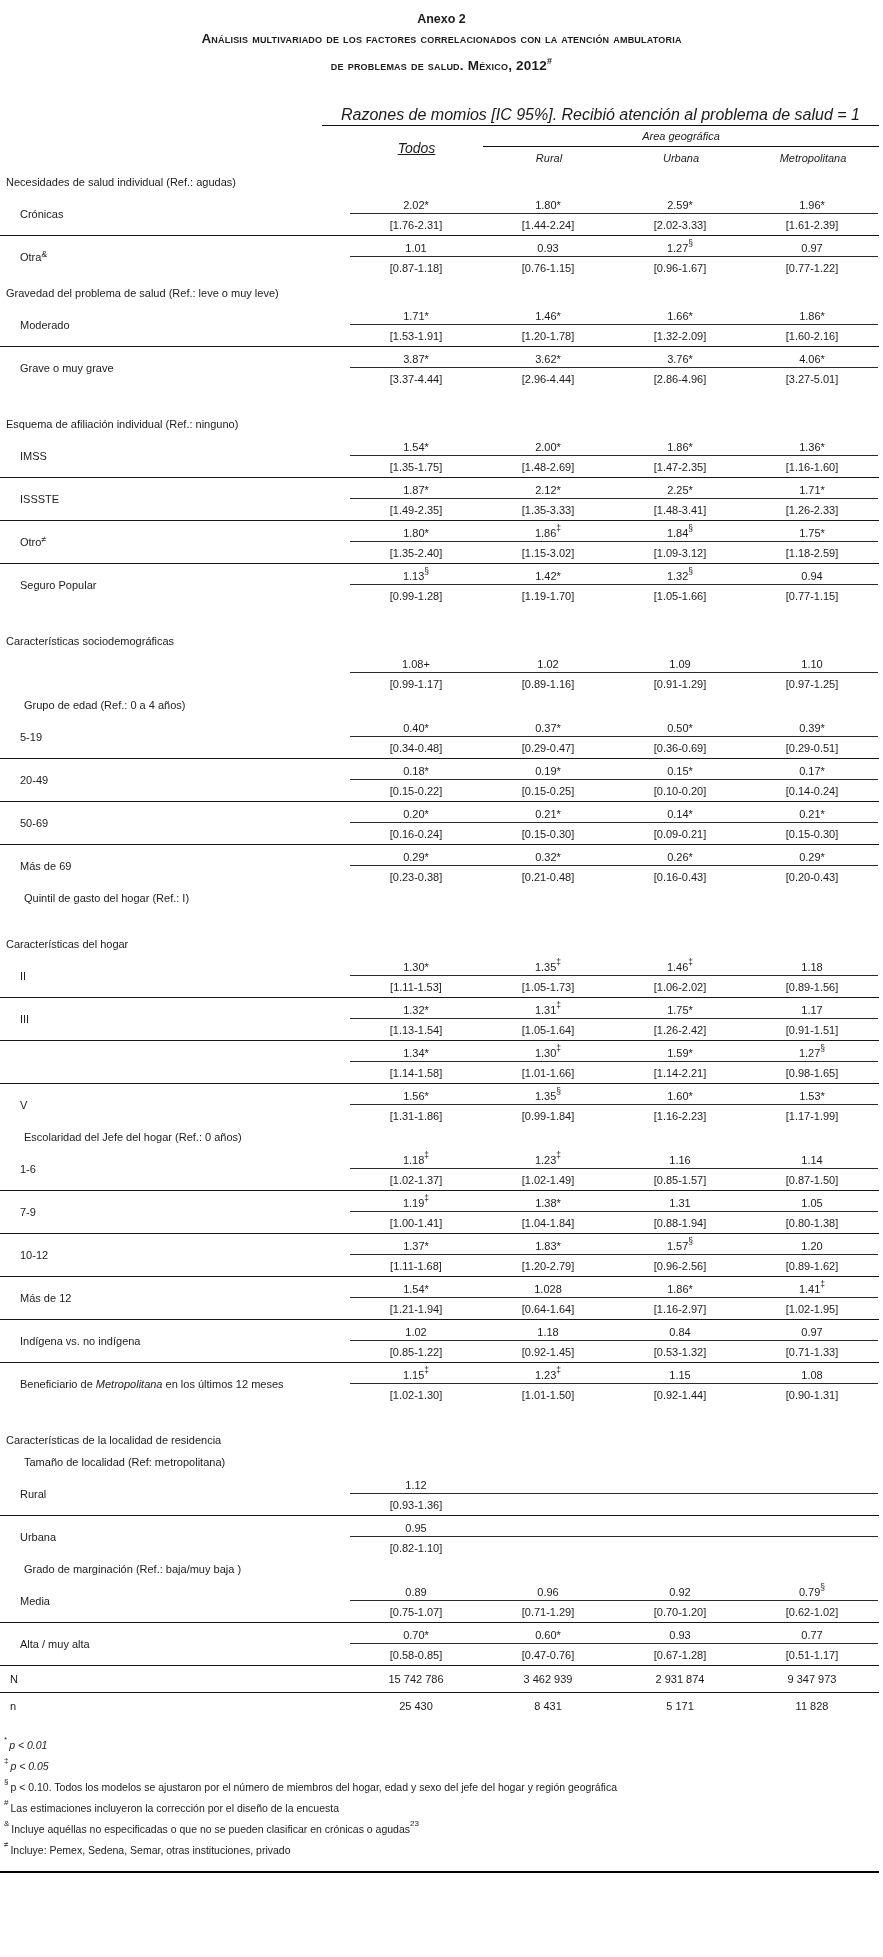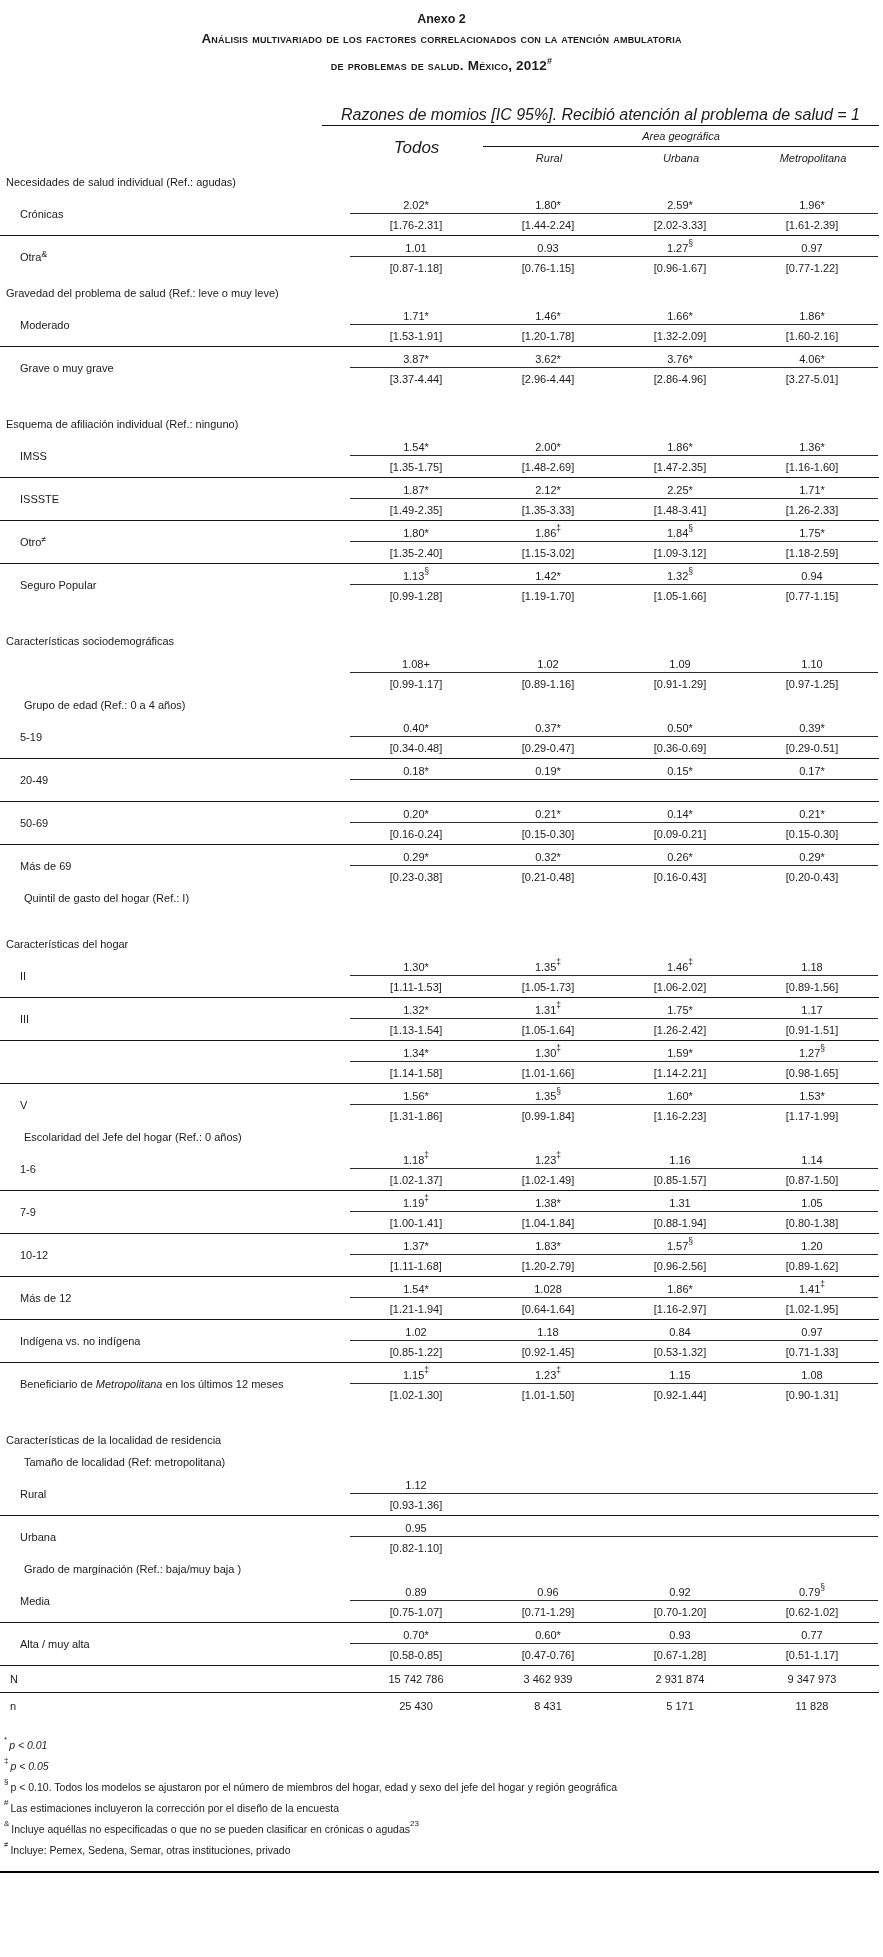--- a/index.html
+++ b/index.html
@@ -14,21 +14,21 @@
   .t-annex{font-weight:bold;font-size:12.5px;line-height:18px;}
   .t-main{font-weight:bold;font-size:13.5px;line-height:22px;font-variant:small-caps;letter-spacing:.2px;}
   .t-main sup{font-size:9px;}
   
   .thead{margin-top:30px;}
   .span-head{
     margin-left:322px;margin-right:4px;text-align:center;font-style:italic;
     border-bottom:1px solid #111;padding-bottom:3px;line-height:15px;font-size:16px;
   }
   .hgrid{display:grid;grid-template-columns:350px 133px 396px;margin-top:3px;}
-  .htodos{font-style:italic;display:flex;align-items:center;justify-content:center;font-size:17px;}
+  .htodos{font-style:italic;display:flex;align-items:center;justify-content:center;font-size:14px;text-decoration:underline;}
   .harea{text-align:center;font-style:italic;border-bottom:1px solid #111;padding-bottom:2px;line-height:15px;}
   .hsubs{display:flex;margin-top:3px;line-height:17px;}
   .hsubs div{flex:1;text-align:center;font-style:italic;}
   
   #tbody{margin-top:4px;}
   .sec{line-height:21px;padding-left:6px;margin-top:5px;}
   .sec.lvl1{padding-left:24px;margin-top:1px;}
   .sec.gap{margin-top:25px;}
   .trow{display:grid;grid-template-columns:350px 528px;grid-template-rows:21px 21px;margin-right:4px;}
   .trow.sep{border-bottom:1.5px solid #151515;}
@@ -255,20 +255,26 @@
       <div class="trow sep">
         <div class="tlabel">
           <span>20-49</span>
         </div>
         <div class="vals">
           <div class="vcell">0.18*</div>
           <div class="vcell">0.19*</div>
           <div class="vcell">0.15*</div>
           <div class="vcell">0.17*</div>
         </div>
+        <div class="cis">
+          <div class="ccell">[0.15-0.22]</div>
+          <div class="ccell">[0.15-0.25]</div>
+          <div class="ccell">[0.10-0.20]</div>
+          <div class="ccell">[0.14-0.24]</div>
+        </div>
       </div>
       <div class="trow sep">
         <div class="tlabel">
           <span>50-69</span>
         </div>
         <div class="vals">
           <div class="vcell">0.20*</div>
           <div class="vcell">0.21*</div>
           <div class="vcell">0.14*</div>
           <div class="vcell">0.21*</div>

